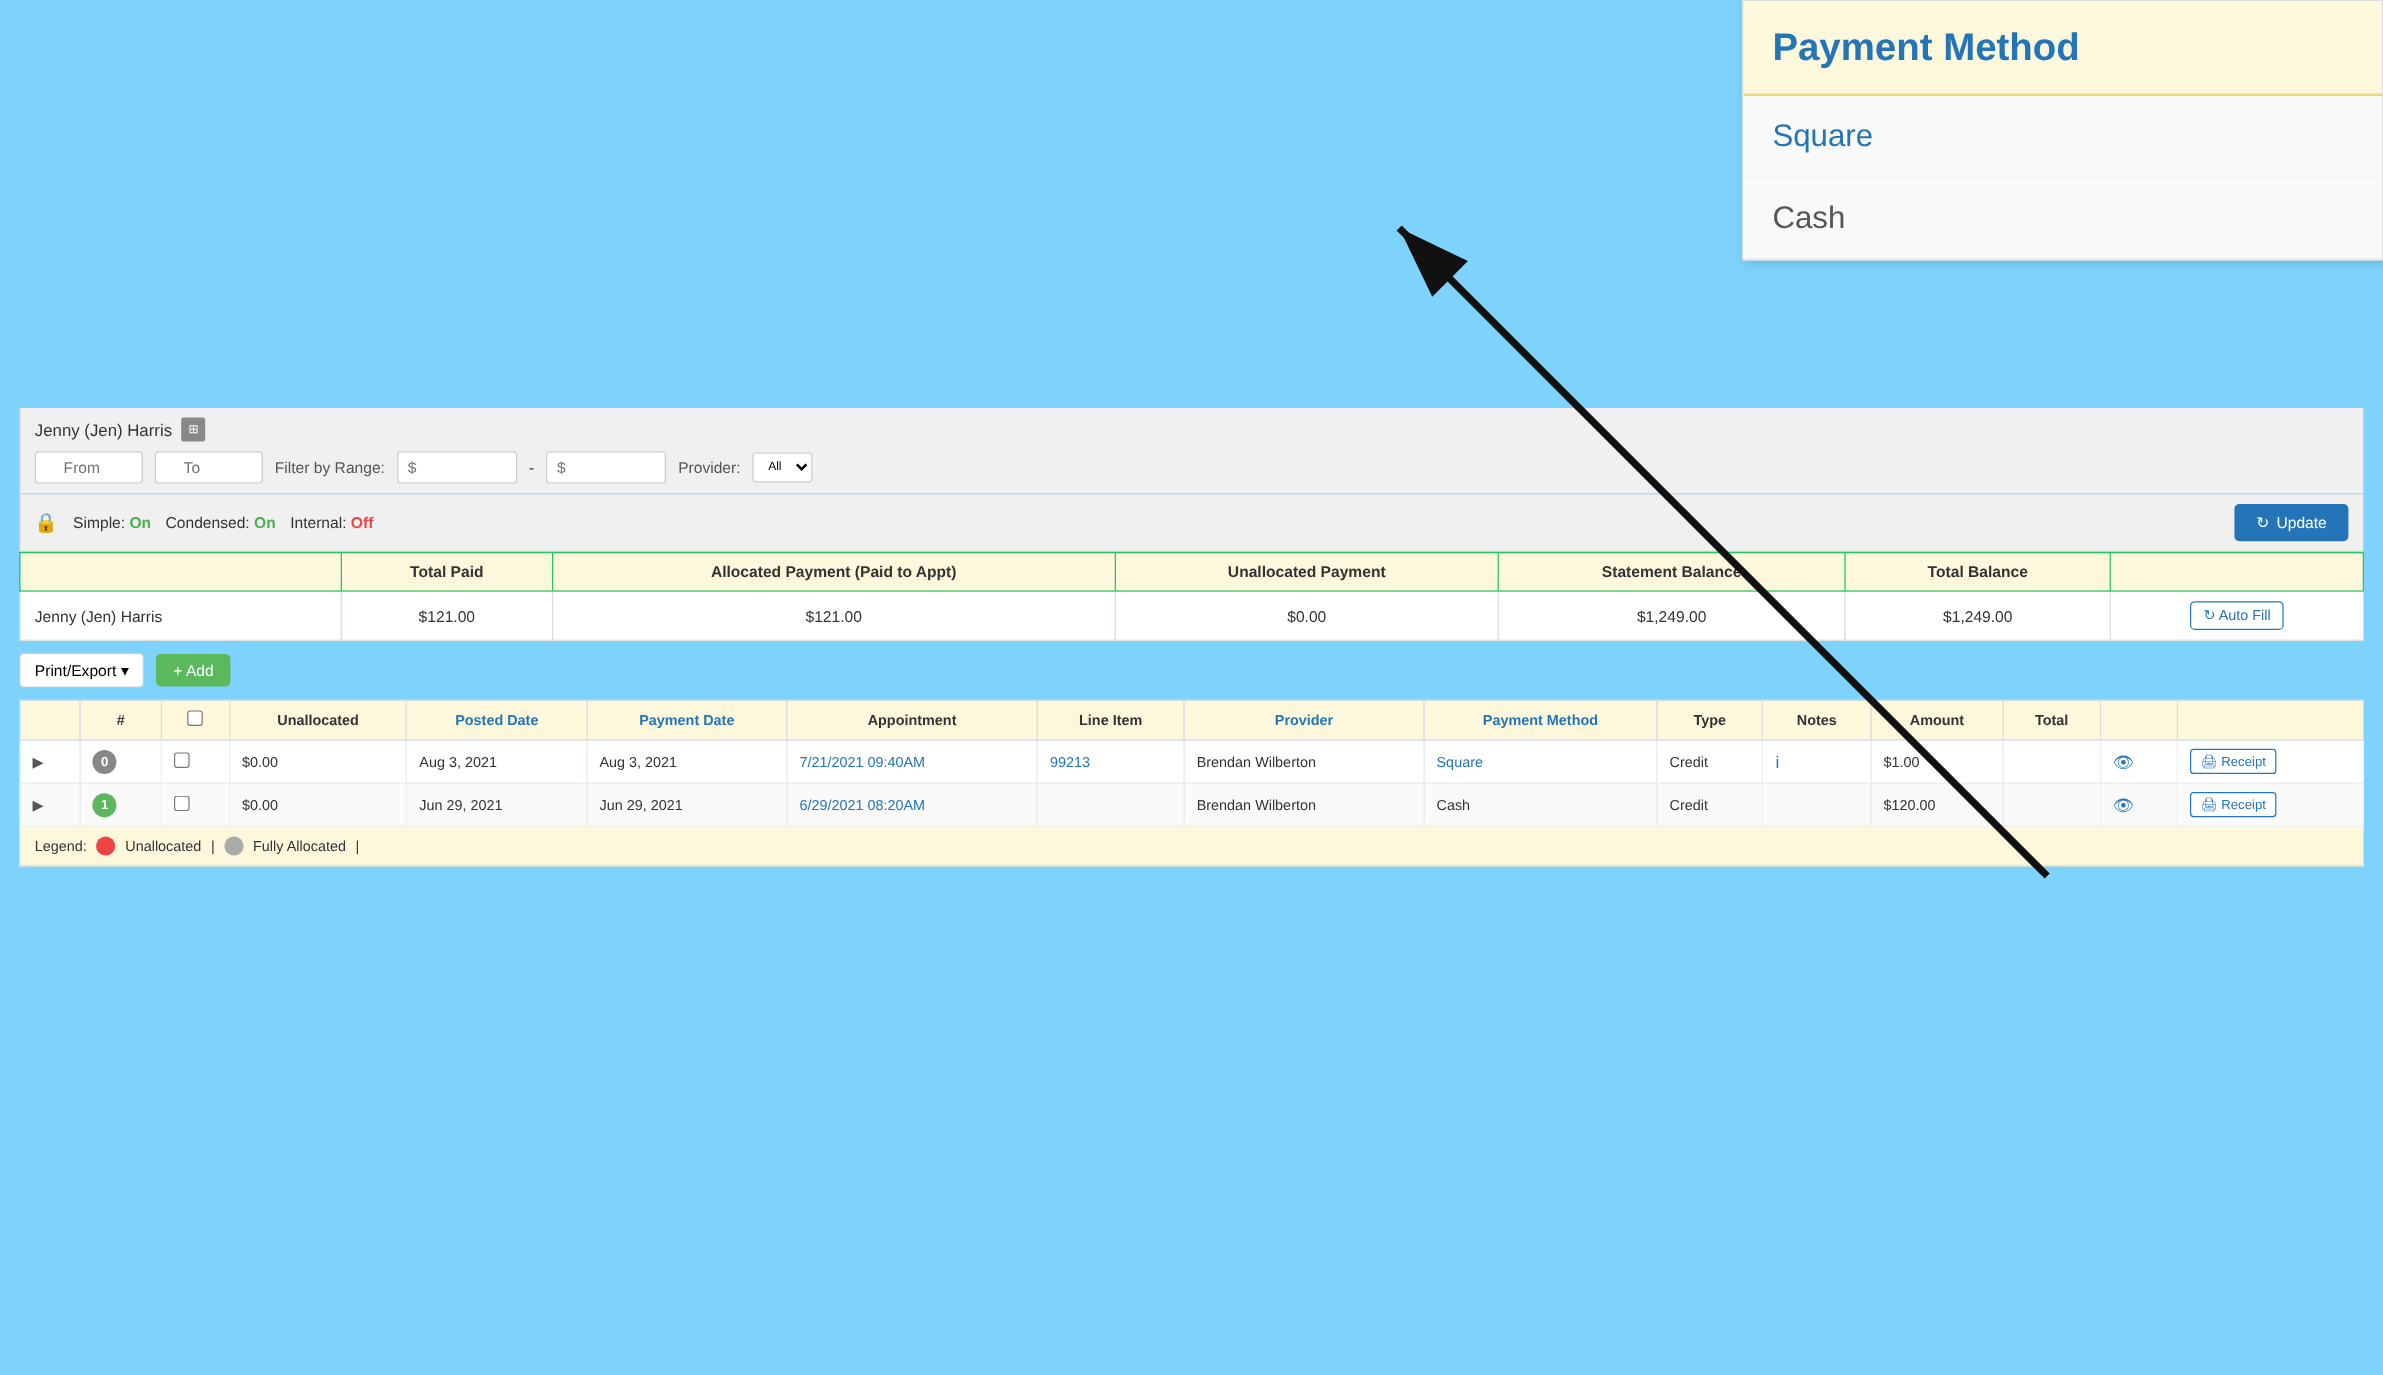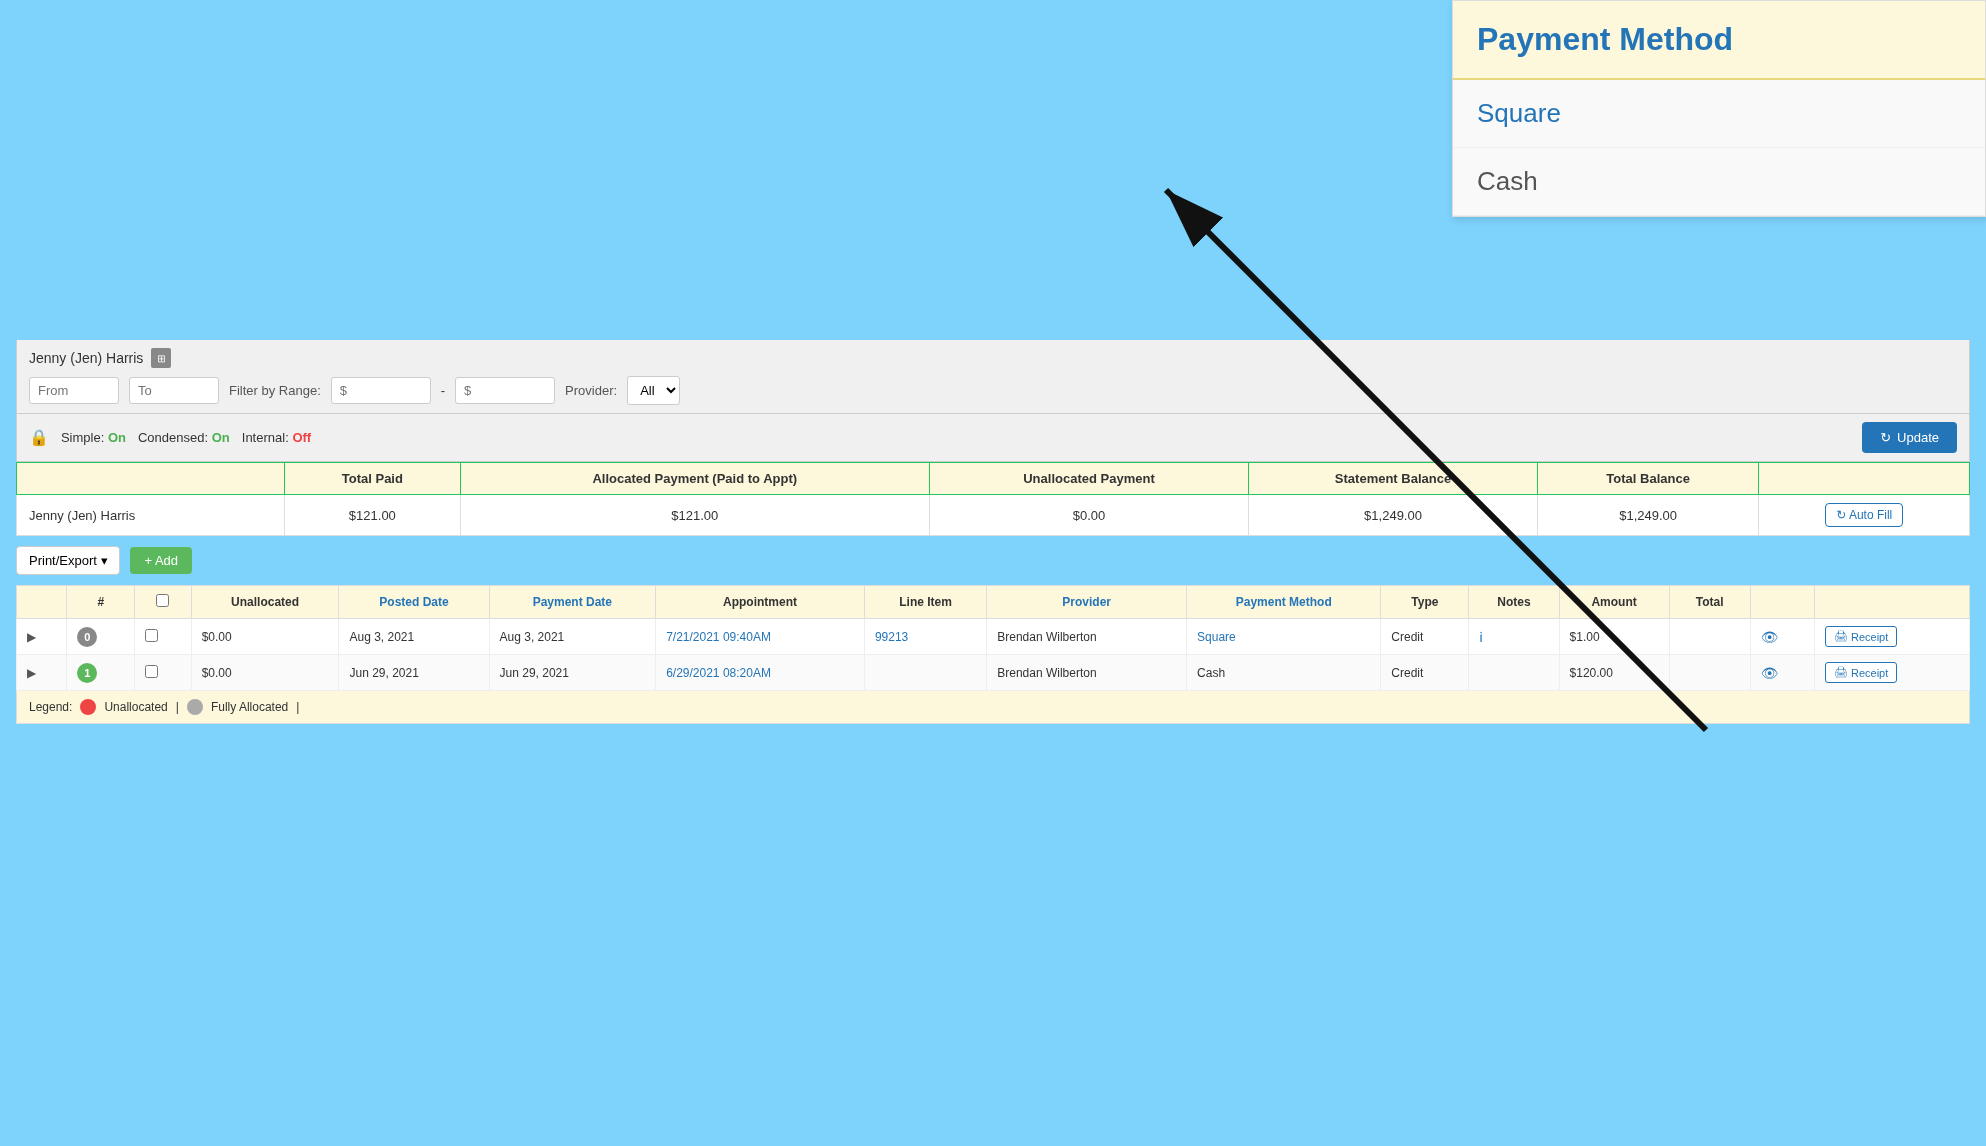--- a/index.html
+++ b/index.html
@@ -108,41 +108,41 @@
       color: #fff;
       font-size: 10px;
     }
     .filter-row {
       display: flex;
       align-items: center;
       gap: 10px;
     }
     .filter-input {
       border: 1px solid #ccc;
+      padding: 5px 23px;
+      border-radius: 3px;
+      background: #fff;
+      font-size: 13px;
+      width: 90px;
+    }
+    .filter-label { font-size: 13px; color: #555; }
+    .dollar-input {
+      border: 1px solid #ccc;
       padding: 5px 8px;
       border-radius: 3px;
       background: #fff;
       font-size: 13px;
-      width: 90px;
-    }
-    .filter-label { font-size: 13px; color: #555; }
-    .dollar-input {
+      width: 100px;
+    }
+    .provider-select {
       border: 1px solid #ccc;
       padding: 5px 8px;
       border-radius: 3px;
       background: #fff;
-      font-size: 13px;
-      width: 100px;
-    }
-    .provider-select {
-      border: 1px solid #ccc;
-      padding: 5px 8px;
-      border-radius: 3px;
-      background: #fff;
-      font-size: 13px;
+      font-size: 10px;
     }
 
     
     .toggle-row {
       background: #f0f0f0;
       border: 1px solid #ccc;
       border-top: none;
       padding: 8px 12px;
       display: flex;
       align-items: center;

